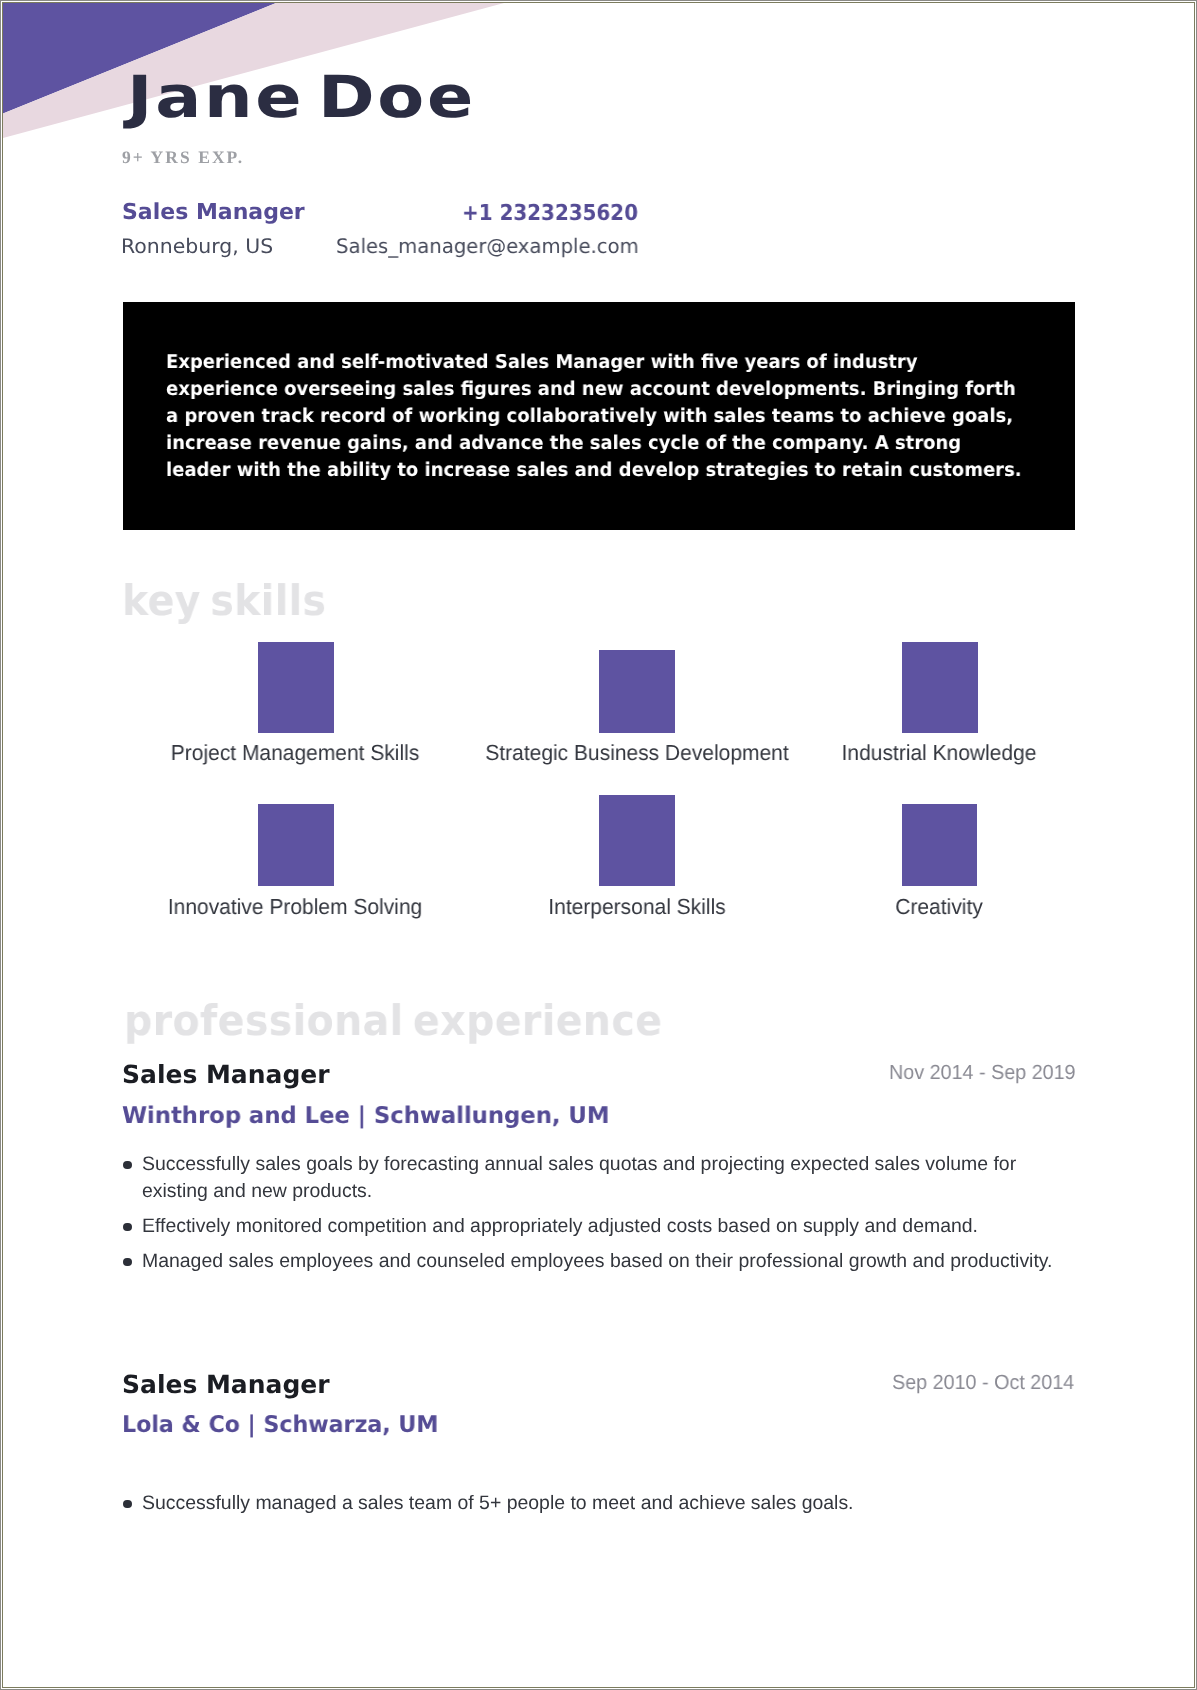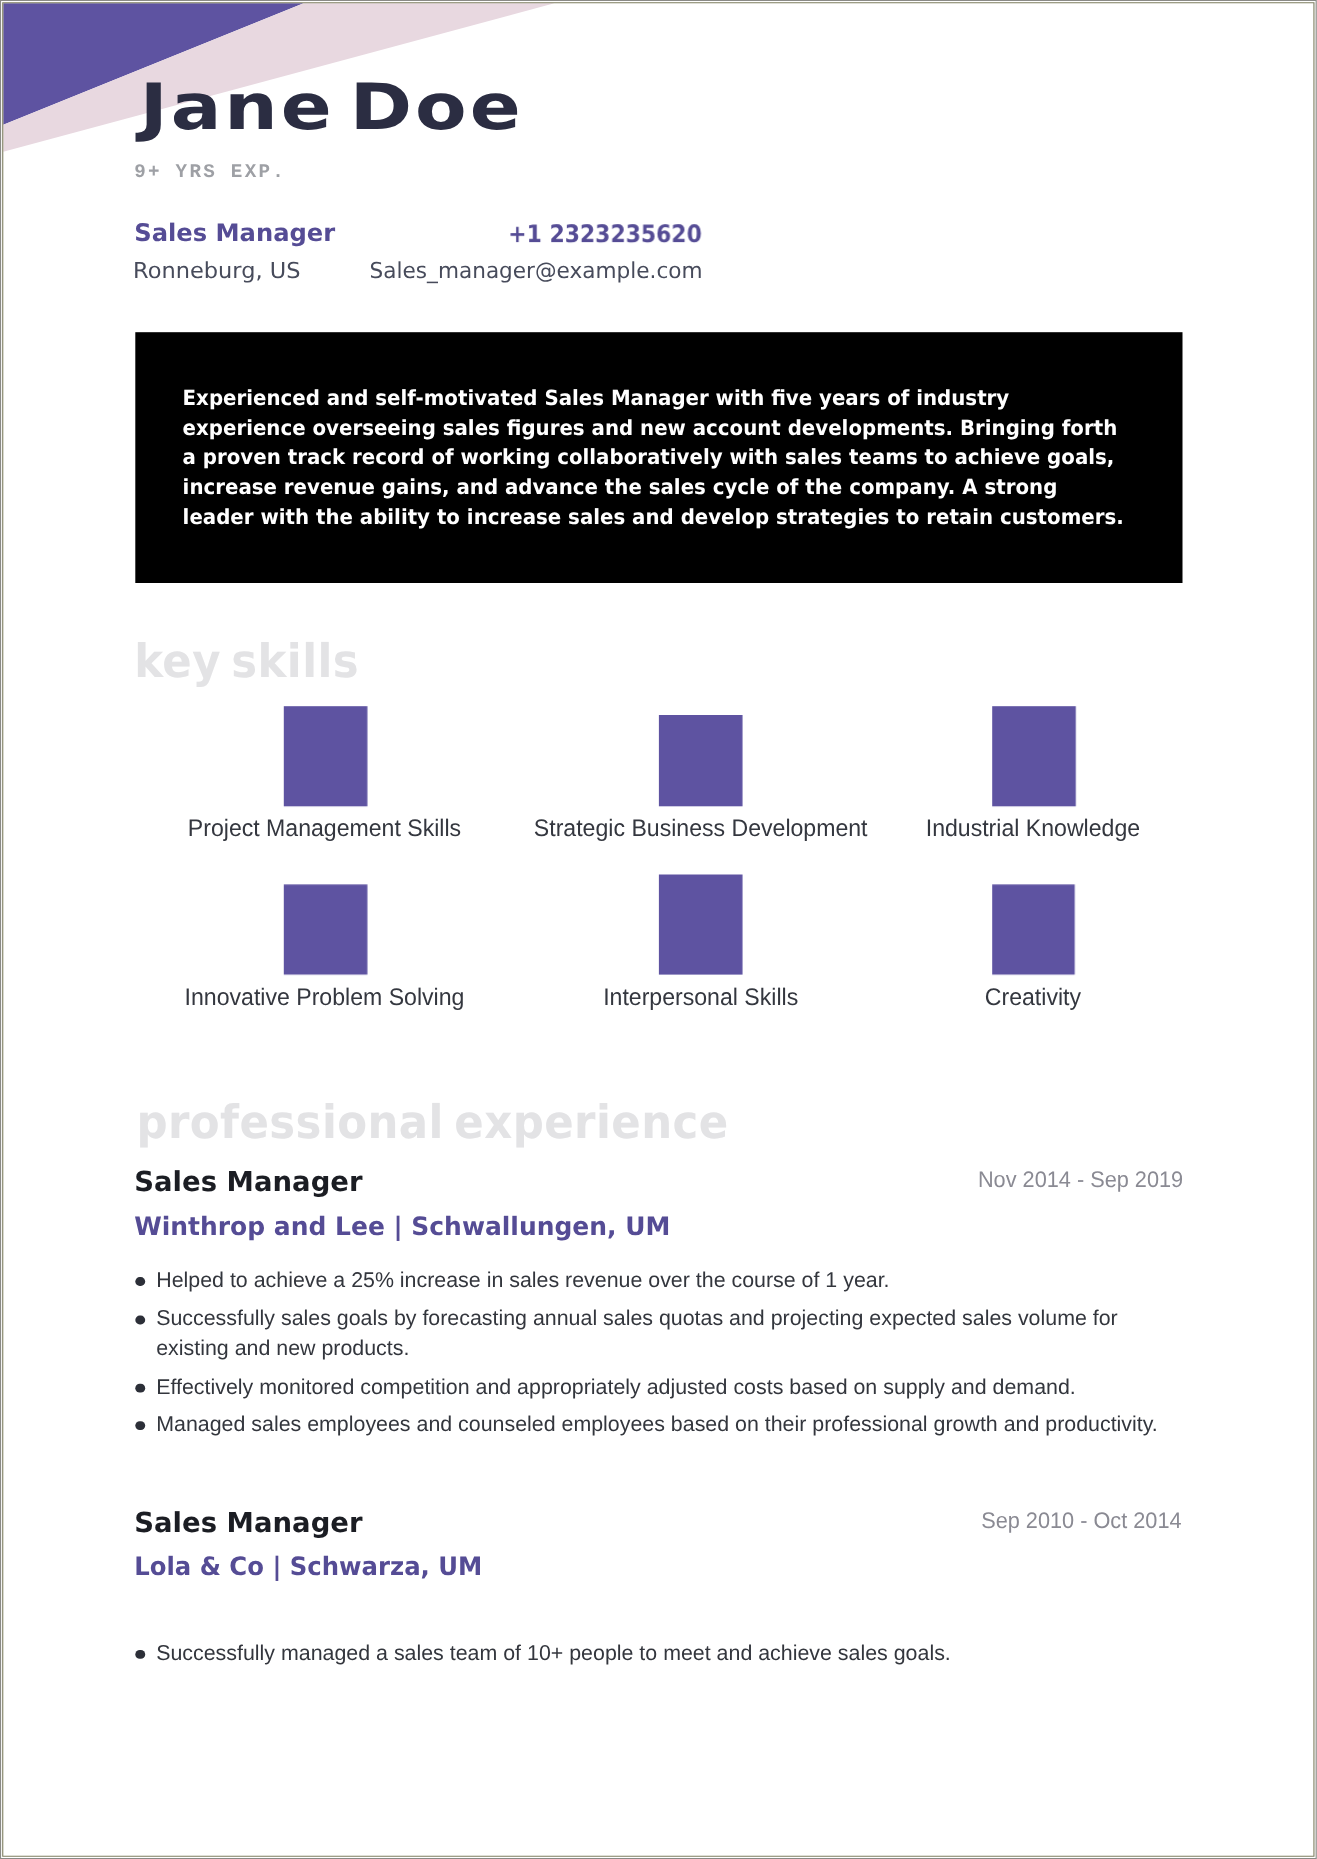--- a/index.html
+++ b/index.html
@@ -9,21 +9,21 @@
   body{width:1197px;height:1690px;font-family:"Liberation Sans",sans-serif;
        -webkit-font-smoothing:antialiased;text-rendering:geometricPrecision;}
   .page{position:relative;width:1197px;height:1690px;background:#fff;overflow:hidden;}
   .pborder{position:absolute;left:0;top:0;width:1197px;height:1690px;pointer-events:none;z-index:50;
         box-shadow:inset 0 0 0 1px #8a8a86, inset 0 0 0 2px #ffffff, inset 0 0 0 3px #7c7c5e;}
   .deco{position:absolute;left:0;top:0;width:1197px;height:200px;}
 
   .name{position:absolute;left:127px;top:63px;font-family:"DejaVu Sans",sans-serif;font-weight:bold;
         font-size:58px;color:#2b2d42;letter-spacing:2.3px;word-spacing:-11px;transform:scaleX(1.178);
         transform-origin:left top;white-space:nowrap;}
-  .yrs{position:absolute;left:122px;top:147px;font-family:Liberation Mono, monospace;font-weight:bold;
+  .yrs{position:absolute;left:122px;top:147px;font-family:Liberation Serif, serif;font-weight:bold;
        font-size:17.5px;color:#9ea0a5;letter-spacing:2.05px;white-space:nowrap;}
 
   .role,.phone{position:absolute;font-family:"DejaVu Sans",sans-serif;font-weight:bold;font-size:22px;
         color:#554c95;white-space:nowrap;line-height:26px;letter-spacing:0px;}
   .loc,.mail{position:absolute;font-family:"DejaVu Sans",sans-serif;font-size:20px;color:#474b5b;
         white-space:nowrap;line-height:26px;}
   .role{left:122px;top:200px;transform:scaleX(1.0);transform-origin:left top;}
   .phone{left:462px;top:201px;transform:scaleX(0.905);transform-origin:left top;}
   .loc{left:121px;top:233px;transform:scaleX(1.022);transform-origin:left top;}
   .mail{left:336px;top:233px;transform:scaleX(0.982);transform-origin:left top;}
@@ -91,29 +91,28 @@
     <div class="sklbl" style="left:939px;top:895px;">Creativity</div>
   </div>
 
   <div class="secttl" style="left:124px;top:996px;transform:scaleX(0.941);">professional experience</div>
 
   <div>
     <div class="jtitle" style="top:1062px;">Sales Manager</div>
     <div class="jdate" style="left:889px;top:1062px;">Nov 2014 - Sep 2019</div>
     <div class="jcomp" style="top:1104px;">Winthrop and Lee | Schwallungen, UM</div>
     <ul class="bullets" style="top:1151px;">
-      <li>Helped to achieve a 25% increase in sales revenue over the course of 1 year.</li>
       <li>Successfully sales goals by forecasting annual sales quotas and projecting expected sales volume for existing and new products.</li>
       <li>Effectively monitored competition and appropriately adjusted costs based on supply and demand.</li>
       <li>Managed sales employees and counseled employees based on their professional growth and productivity.</li>
     </ul>
   </div>
 
   <div>
     <div class="jtitle" style="top:1372px;">Sales Manager</div>
     <div class="jdate" style="left:892px;top:1372px;">Sep 2010 - Oct 2014</div>
     <div class="jcomp" style="top:1413px;transform:scaleX(0.962);">Lola &amp; Co | Schwarza, UM</div>
     <ul class="bullets" style="top:1490px;">
-      <li>Successfully managed a sales team of 10+ people to meet and achieve sales goals.</li>
+      <li>Successfully managed a sales team of 5+ people to meet and achieve sales goals.</li>
     </ul>
   </div>
 
 </div>
 
 </body></html>

